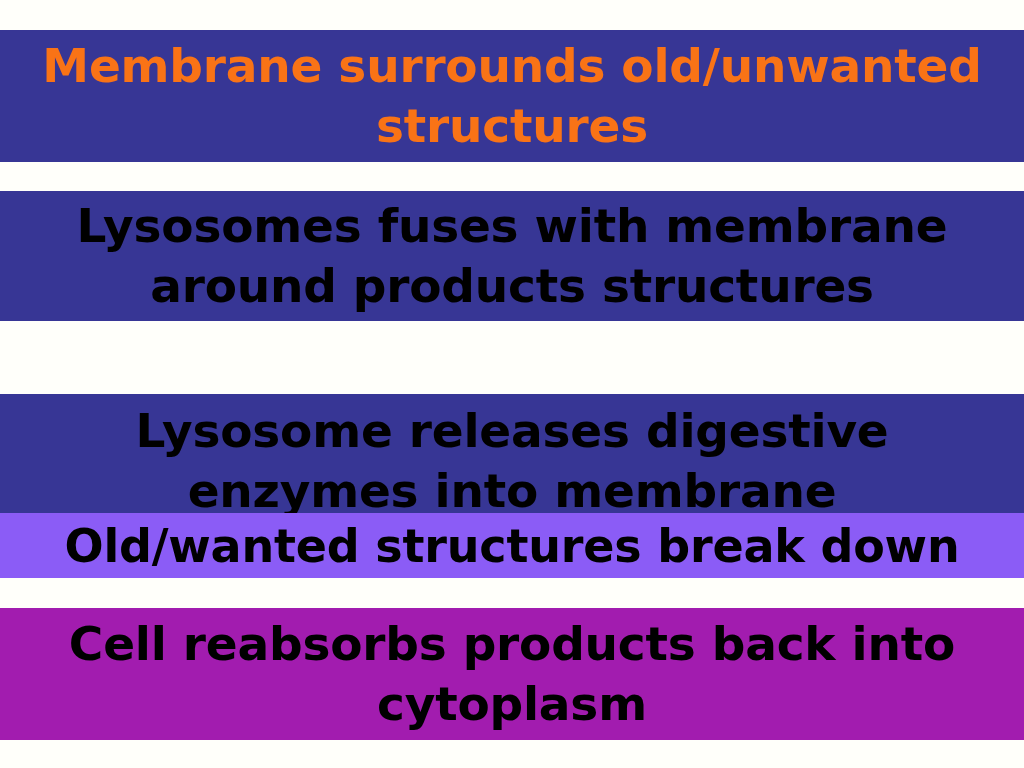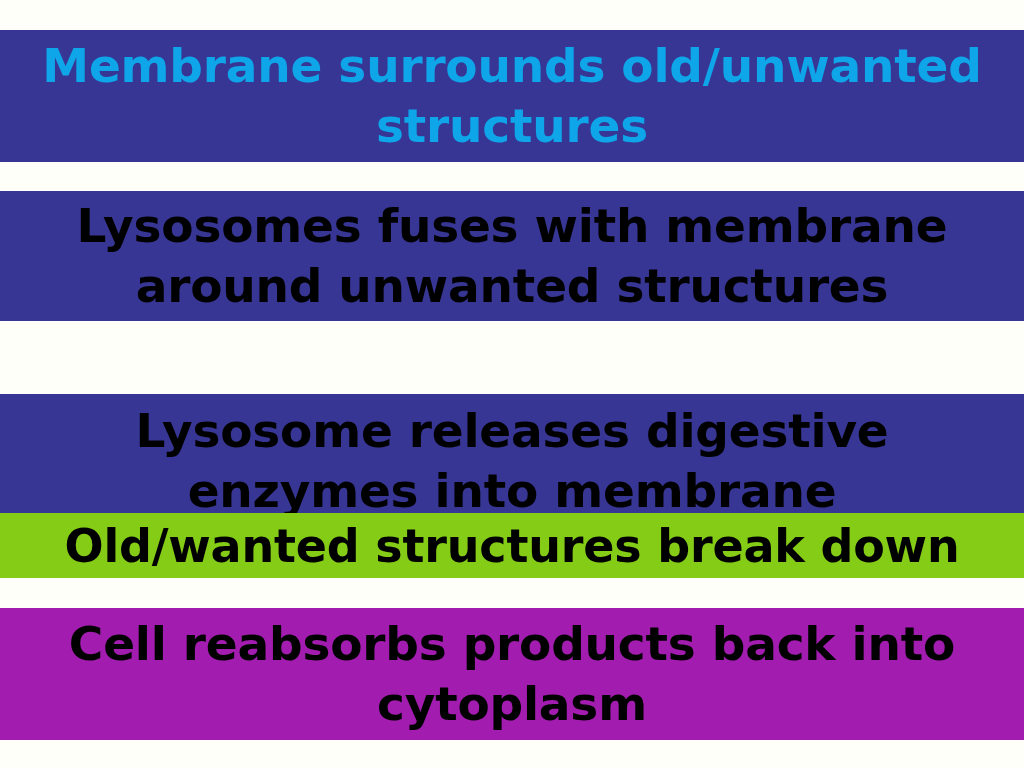--- a/index.html
+++ b/index.html
@@ -55,32 +55,32 @@
   .band-5 { top: 608px; height: 132px; }
 
   .band-4 .band-text { font-size: 46px; line-height: 1.0; }
 </style>
 </head>
 <body>
 
 <div class="slide" style="background: rgb(255, 255, 250);">
 
   <div class="band band-1" style="background: rgb(55, 54, 149);">
-    <span class="band-text" style="color: #0ea5e9;">Membrane surrounds old/unwanted structures</span>
+    <span class="band-text" style="color: #f97316;">Membrane surrounds old/unwanted structures</span>
   </div>
 
   <div class="band band-2" style="background: rgb(55, 54, 149);">
-    <span class="band-text" style="color: rgb(0, 0, 0);">Lysosomes fuses with membrane around unwanted structures</span>
+    <span class="band-text" style="color: rgb(0, 0, 0);">Lysosomes fuses with membrane around products structures</span>
   </div>
 
   <div class="band band-3" style="background: rgb(55, 54, 149); margin-top: 44px;">
     <span class="band-text" style="color: rgb(0, 0, 0);">Lysosome releases digestive enzymes into membrane</span>
   </div>
 
-  <div class="band band-4" style="background: #84cc16;">
+  <div class="band band-4" style="background: #8b5cf6;">
     <span class="band-text" style="color: rgb(0, 0, 0);">Old/wanted structures break down</span>
   </div>
 
   <div class="band band-5" style="background: #a21caf;">
     <span class="band-text" style="color: rgb(0, 0, 0);">Cell reabsorbs products back into cytoplasm</span>
   </div>
 
 </div>
 
 </body></html>

